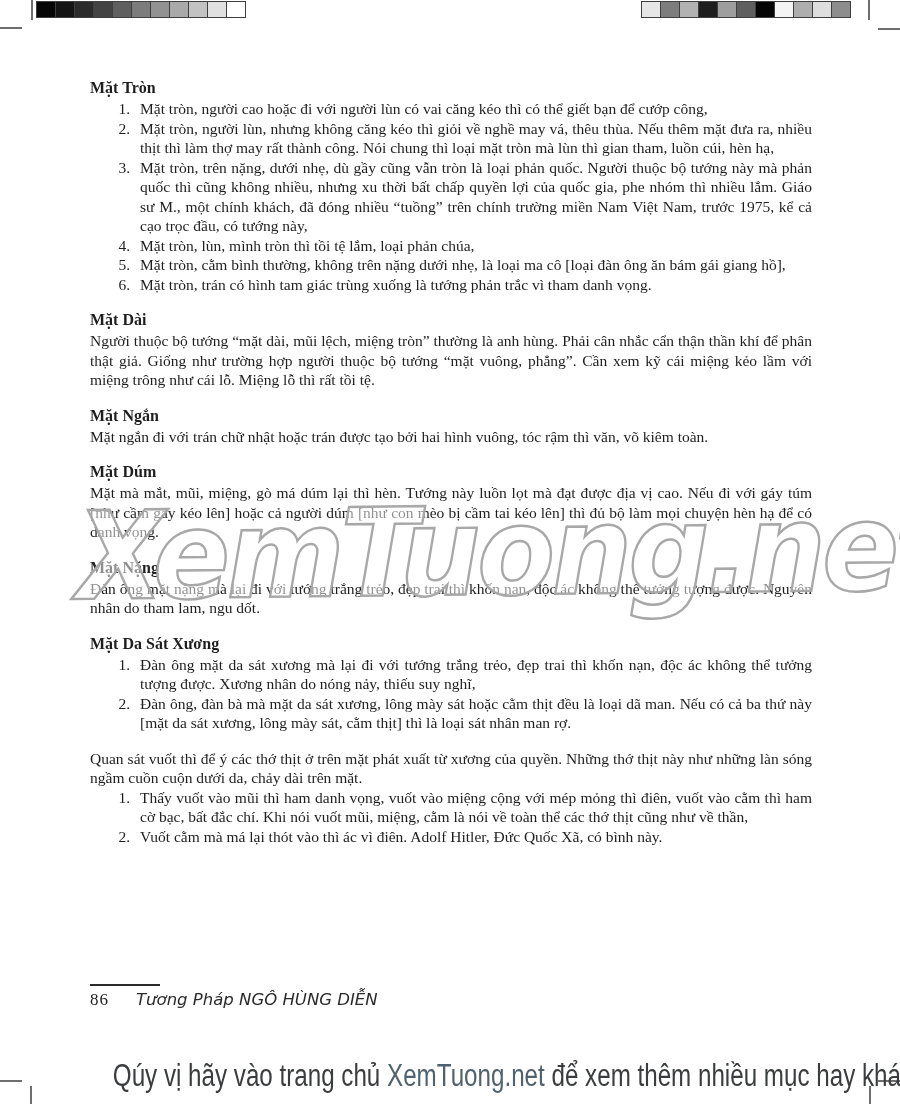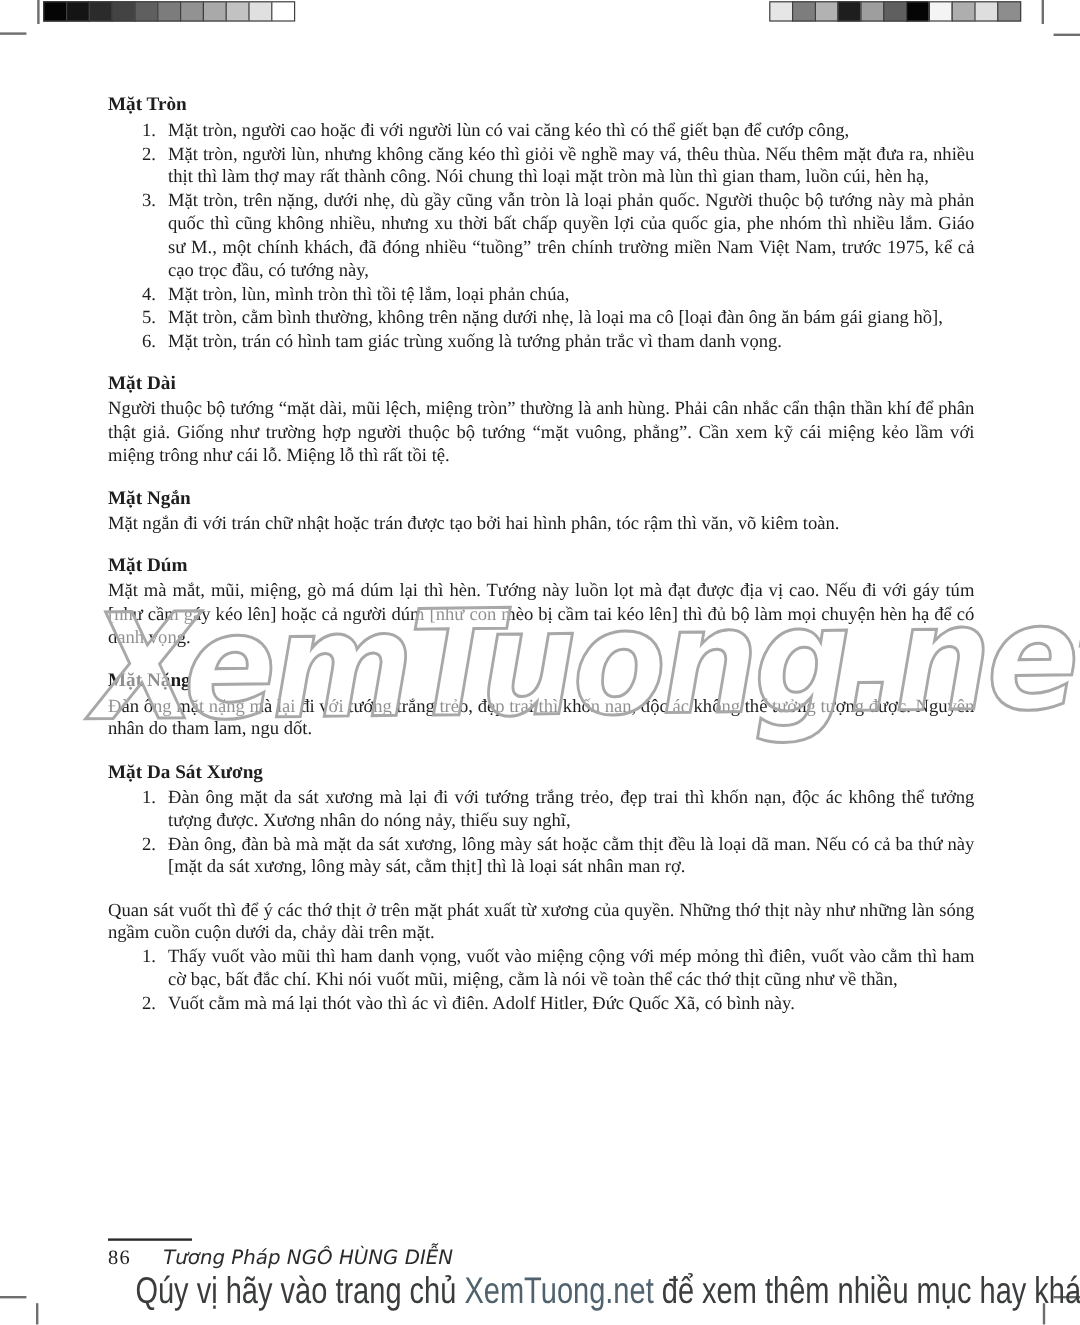--- a/index.html
+++ b/index.html
@@ -25,21 +25,21 @@
   .li-text{flex:1;text-align:justify;}
 
   
   .watermark{position:absolute;left:76px;top:486px;z-index:5;pointer-events:none;white-space:nowrap;
              font-family:"DejaVu Sans",sans-serif;font-weight:bold;font-style:italic;
              font-size:122px;letter-spacing:-4px;color:rgba(255,255,255,0.5);
              -webkit-text-stroke:2.5px #a8a8a8;text-stroke:2.5px #a8a8a8;
              transform:scaleX(0.93) rotate(-0.6deg);transform-origin:left top;}
 
   
-  .footer{position:absolute;left:90px;top:1032px;width:722px;z-index:1;}
+  .footer{position:absolute;left:90px;top:984px;width:722px;z-index:1;}
   .footer .rule{display:block;width:70px;border-top:2px solid #2b2b2b;margin-bottom:4px;}
   .footer-row{display:flex;align-items:baseline;font-size:17px;}
   .page-number{min-width:28px;letter-spacing:1px;}
   .book-title{margin-left:18px;font-family:"DejaVu Sans",sans-serif;font-style:italic;
               font-size:16.5px;color:#2a2a2a;}
 
   
   .banner{position:absolute;left:0;top:1058px;width:900px;text-align:center;white-space:nowrap;z-index:6;
           font-family:"Liberation Sans",sans-serif;font-size:31px;color:#3a3c3d;}
   .banner-inner{display:inline-block;transform:scaleX(0.78);transform-origin:center top;}
@@ -115,21 +115,21 @@
           <span class="num">6.</span>
           <span class="li-text">Mặt tròn, trán có hình tam giác trùng xuống là tướng phản trắc vì tham danh vọng.</span>
         </div>
       </div>
       <div class="section">
         <div class="heading">Mặt Dài</div>
         <div class="para">Người thuộc bộ tướng “mặt dài, mũi lệch, miệng tròn” thường là anh hùng. Phải cân nhắc cẩn thận thần khí để phân thật giả. Giống như trường hợp người thuộc bộ tướng “mặt vuông, phẳng”. Cần xem kỹ cái miệng kẻo lầm với miệng trông như cái lỗ. Miệng lỗ thì rất tồi tệ.</div>
       </div>
       <div class="section">
         <div class="heading">Mặt Ngắn</div>
-        <div class="para">Mặt ngắn đi với trán chữ nhật hoặc trán được tạo bởi hai hình phân, tóc rậm thì văn, võ kiêm toàn.</div>
+        <div class="para">Mặt ngắn đi với trán chữ nhật hoặc trán được tạo bởi hai hình vuông, tóc rậm thì văn, võ kiêm toàn.</div>
       </div>
       <div class="section">
         <div class="heading">Mặt Dúm</div>
         <div class="para">Mặt mà mắt, mũi, miệng, gò má dúm lại thì hèn. Tướng này luồn lọt mà đạt được địa vị cao. Nếu đi với gáy túm [như cầm gáy kéo lên] hoặc cả người dúm [như con mèo bị cầm tai kéo lên] thì đủ bộ làm mọi chuyện hèn hạ để có danh vọng.</div>
       </div>
       <div class="section">
         <div class="heading">Mặt Nặng</div>
         <div class="para">Đàn ông mặt nặng mà lại đi với tướng trắng trẻo, đẹp trai thì khốn nạn, độc ác không thể tưởng tượng được. Nguyên nhân do tham lam, ngu dốt.</div>
       </div>
       <div class="section">

